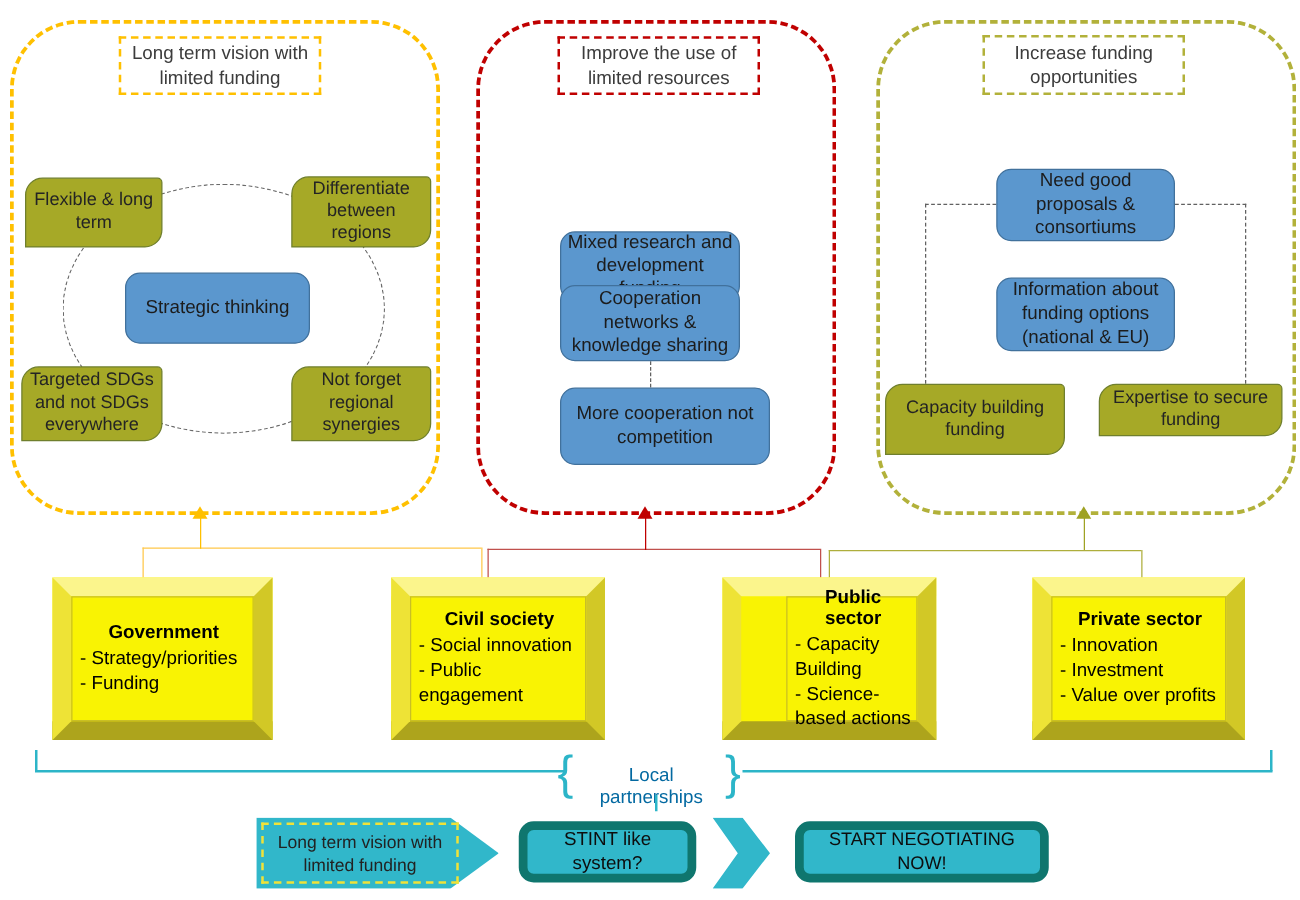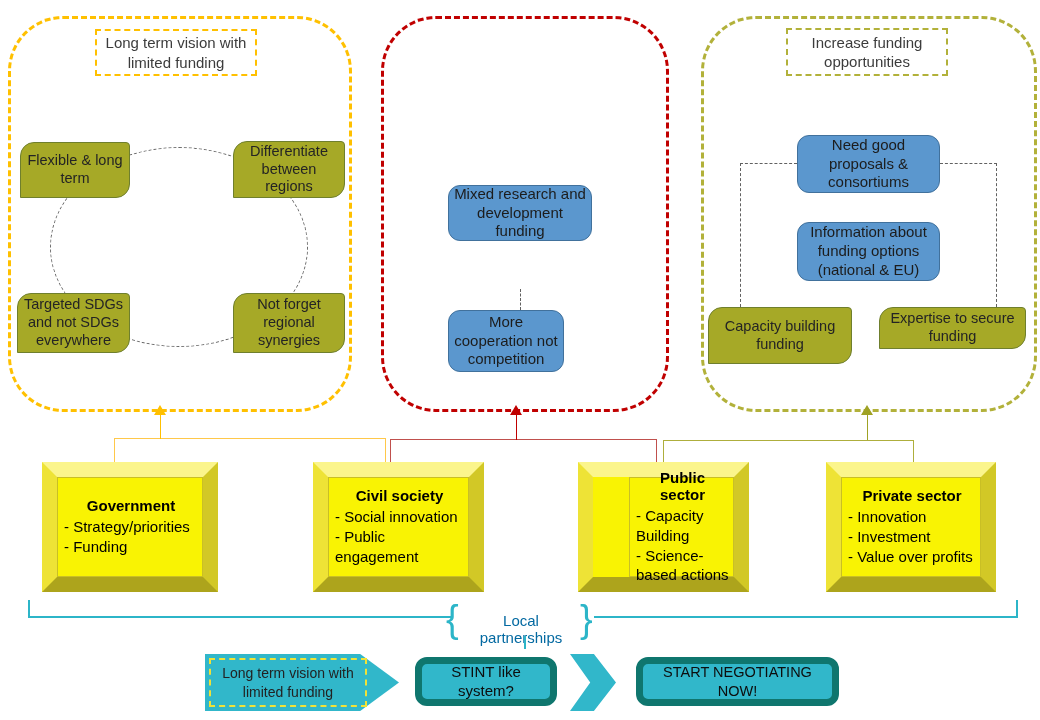--- a/index.html
+++ b/index.html
@@ -31,28 +31,31 @@
 </head>
 <body>
 
 <div class="canvas">
 
   <div class="cluster" style="left:8px;top:16px;width:344px;height:396px;border-color:#FFC000;"></div>
   <div class="titlebox" style="left:95px;top:29px;width:162px;height:47px;border-color:#FFC000;">Long term vision with limited funding</div>
   <div class="ellipse" style="left:50px;top:147px;width:256px;height:198px;"></div>
   <div class="box olive" style="left:20px;top:142px;width:110px;height:56px;">Flexible &amp; long term</div>
   <div class="box olive" style="left:233px;top:141px;width:112px;height:57px;">Differentiate between regions</div>
+  <div class="box blue" style="left:100px;top:218px;width:148px;height:57px;">Strategic thinking</div>
   <div class="box olive" style="left:233px;top:293px;width:112px;height:60px;">Not forget regional synergies</div>
   <div class="box olive" style="left:17px;top:293px;width:113px;height:60px;">Targeted SDGs and not SDGs everywhere</div>
 
   <div class="cluster" style="left:381px;top:16px;width:288px;height:396px;border-color:#C00000;"></div>
+  <div class="titlebox" style="left:446px;top:29px;width:162px;height:47px;border-color:#C00000;">Improve the use of limited resources</div>
   <div class="box blue" style="left:448px;top:145px;width:144px;height:56px;margin-top:40px;">Mixed research and development funding</div>
   <div class="vdash" style="left:520px;top:201px;height:27px;"></div>
+  <div class="box blue" style="left:448px;top:228px;width:144px;height:61px;">Cooperation networks &amp; knowledge sharing</div>
   <div class="vdash" style="left:520px;top:289px;height:21px;"></div>
-  <div class="box blue" style="left:448px;top:310px;width:116px;height:62px;">More cooperation not competition</div>
+  <div class="box blue" style="left:448px;top:310px;width:168px;height:62px;">More cooperation not competition</div>
 
   <div class="cluster" style="left:701px;top:16px;width:336px;height:396px;border-color:#B2B13A;"></div>
   <div class="titlebox" style="left:786px;top:28px;width:162px;height:48px;border-color:#B2B13A;">Increase funding opportunities</div>
   <div class="hdash" style="left:740px;top:163px;width:57px;"></div>
   <div class="hdash" style="left:940px;top:163px;width:57px;"></div>
   <div class="vdash" style="left:740px;top:163px;height:144px;"></div>
   <div class="vdash" style="left:996px;top:163px;height:144px;"></div>
   <div class="box blue" style="left:797px;top:135px;width:143px;height:58px;">Need good proposals &amp; consortiums</div>
   <div class="box blue" style="left:797px;top:222px;width:143px;height:59px;">Information about funding options (national &amp; EU)</div>
   <div class="box olive" style="left:708px;top:307px;width:144px;height:57px;">Capacity building funding</div>

